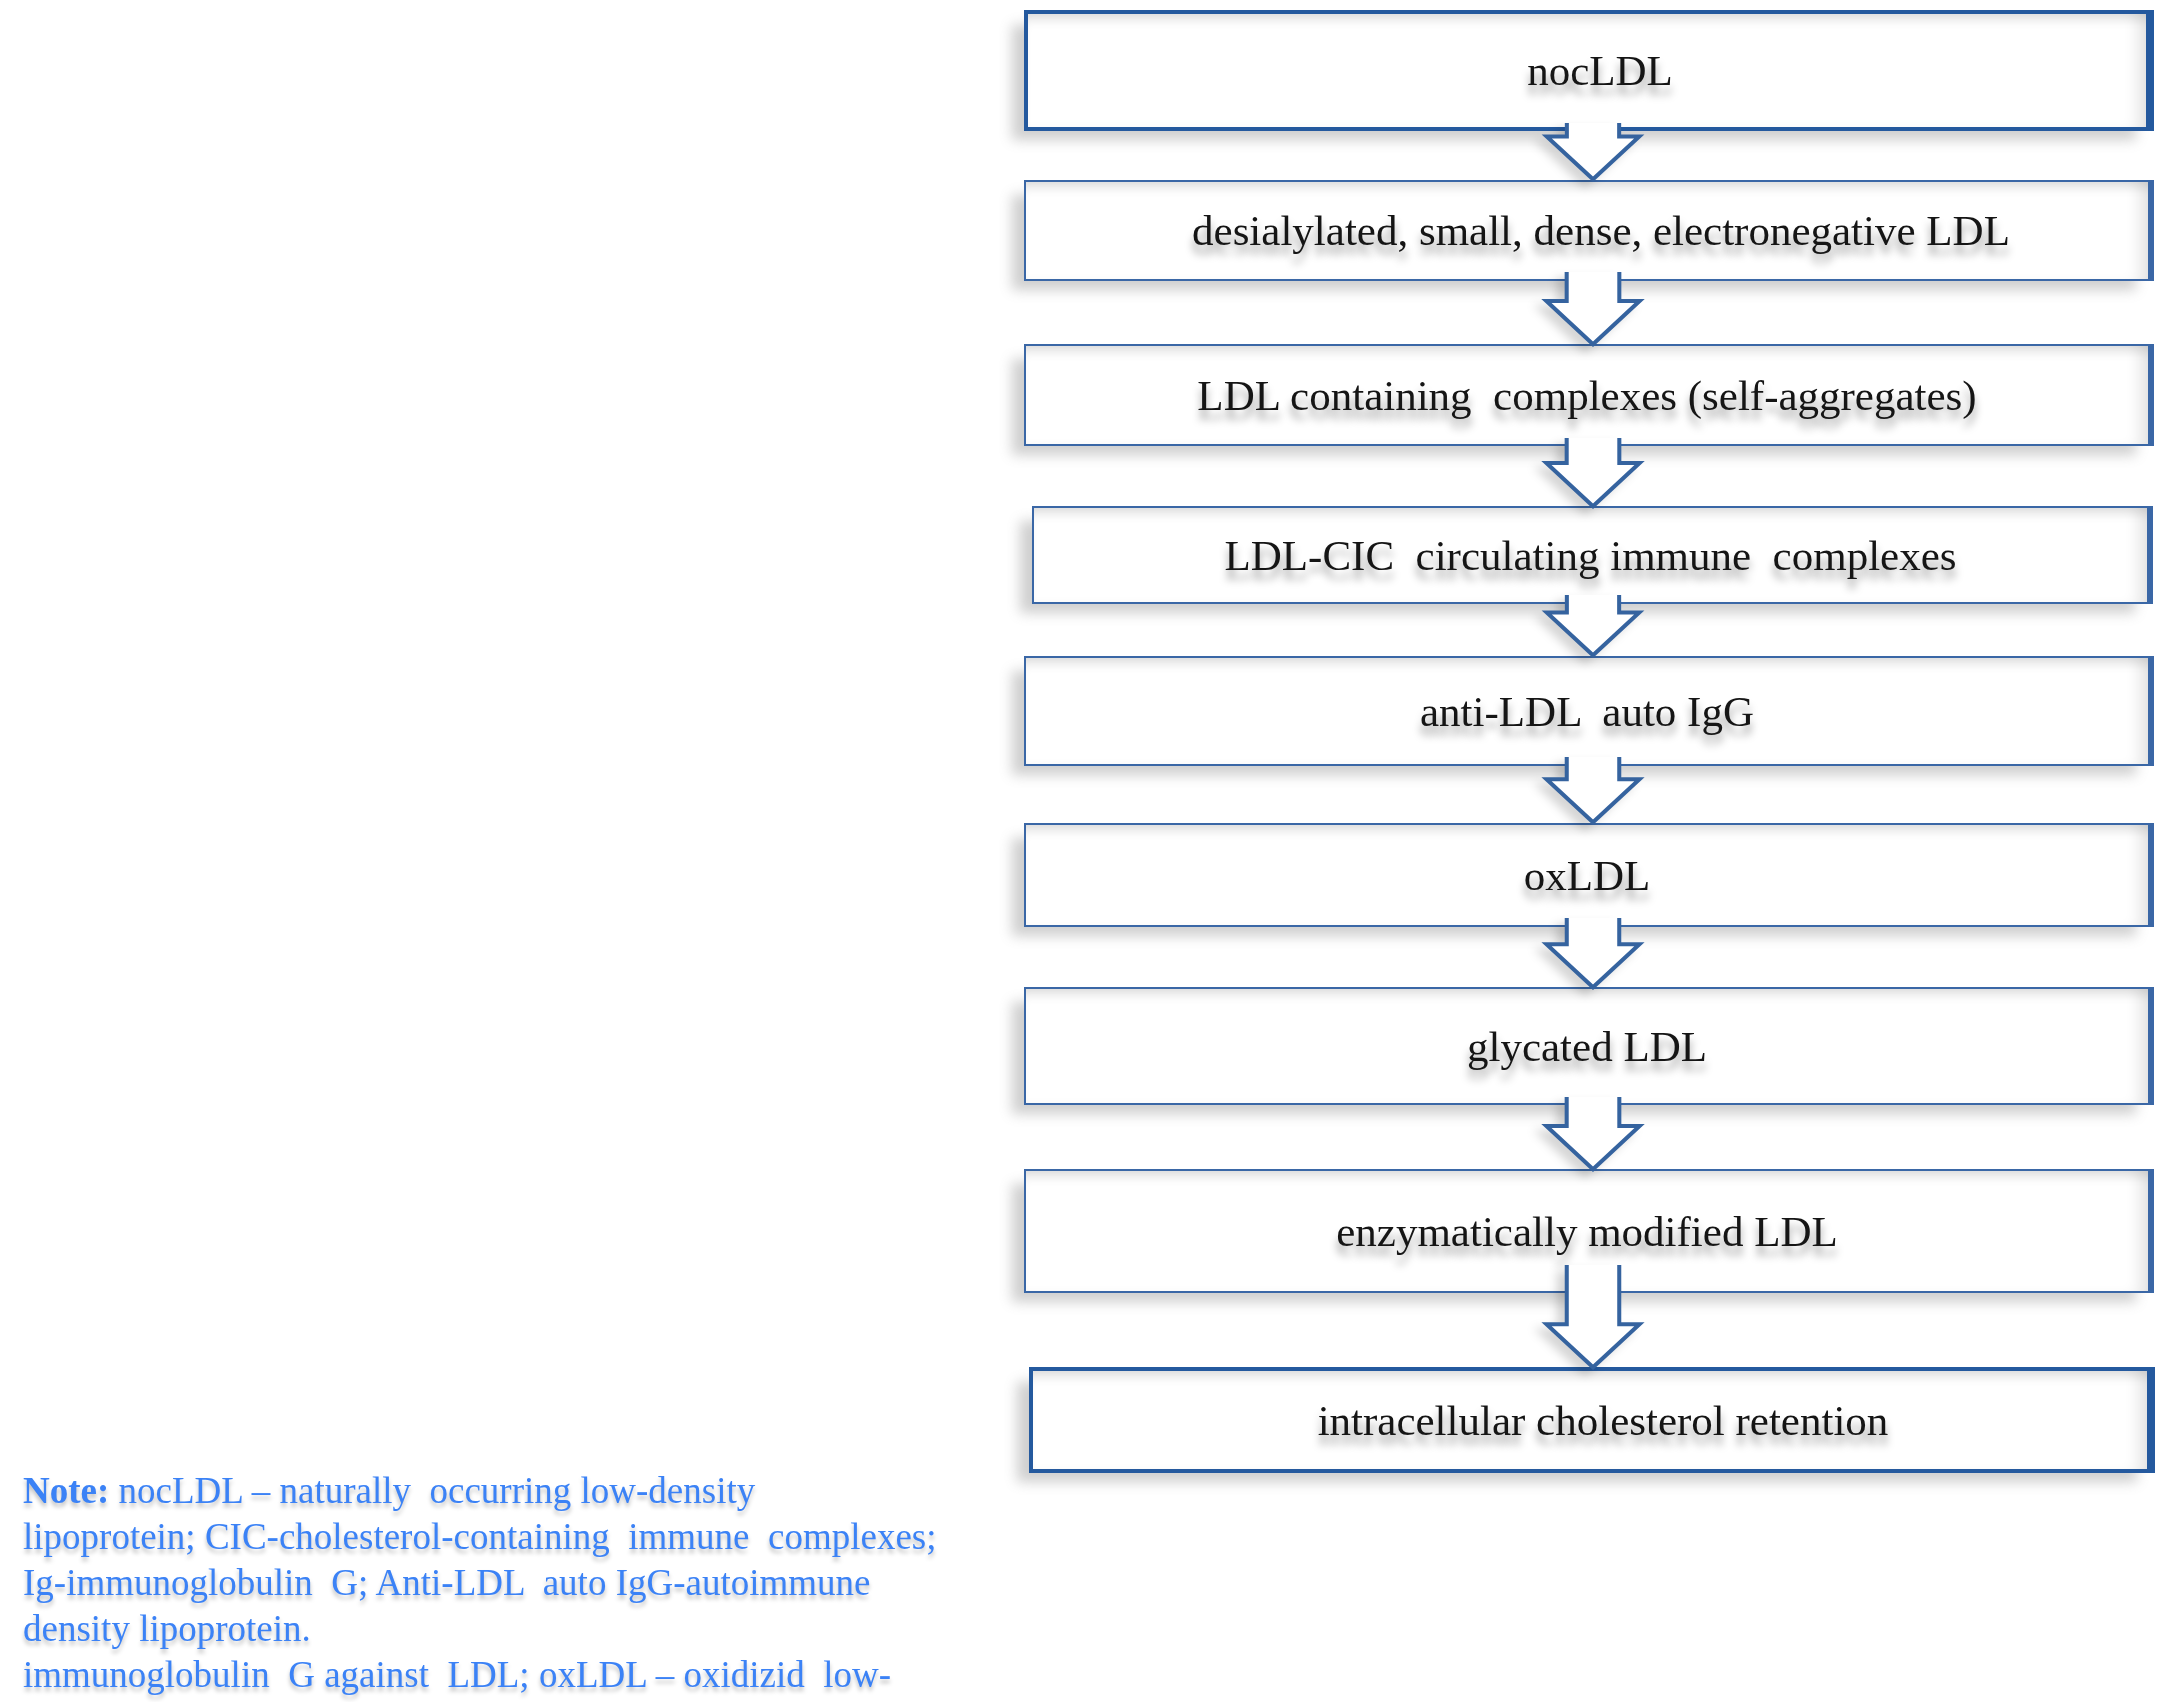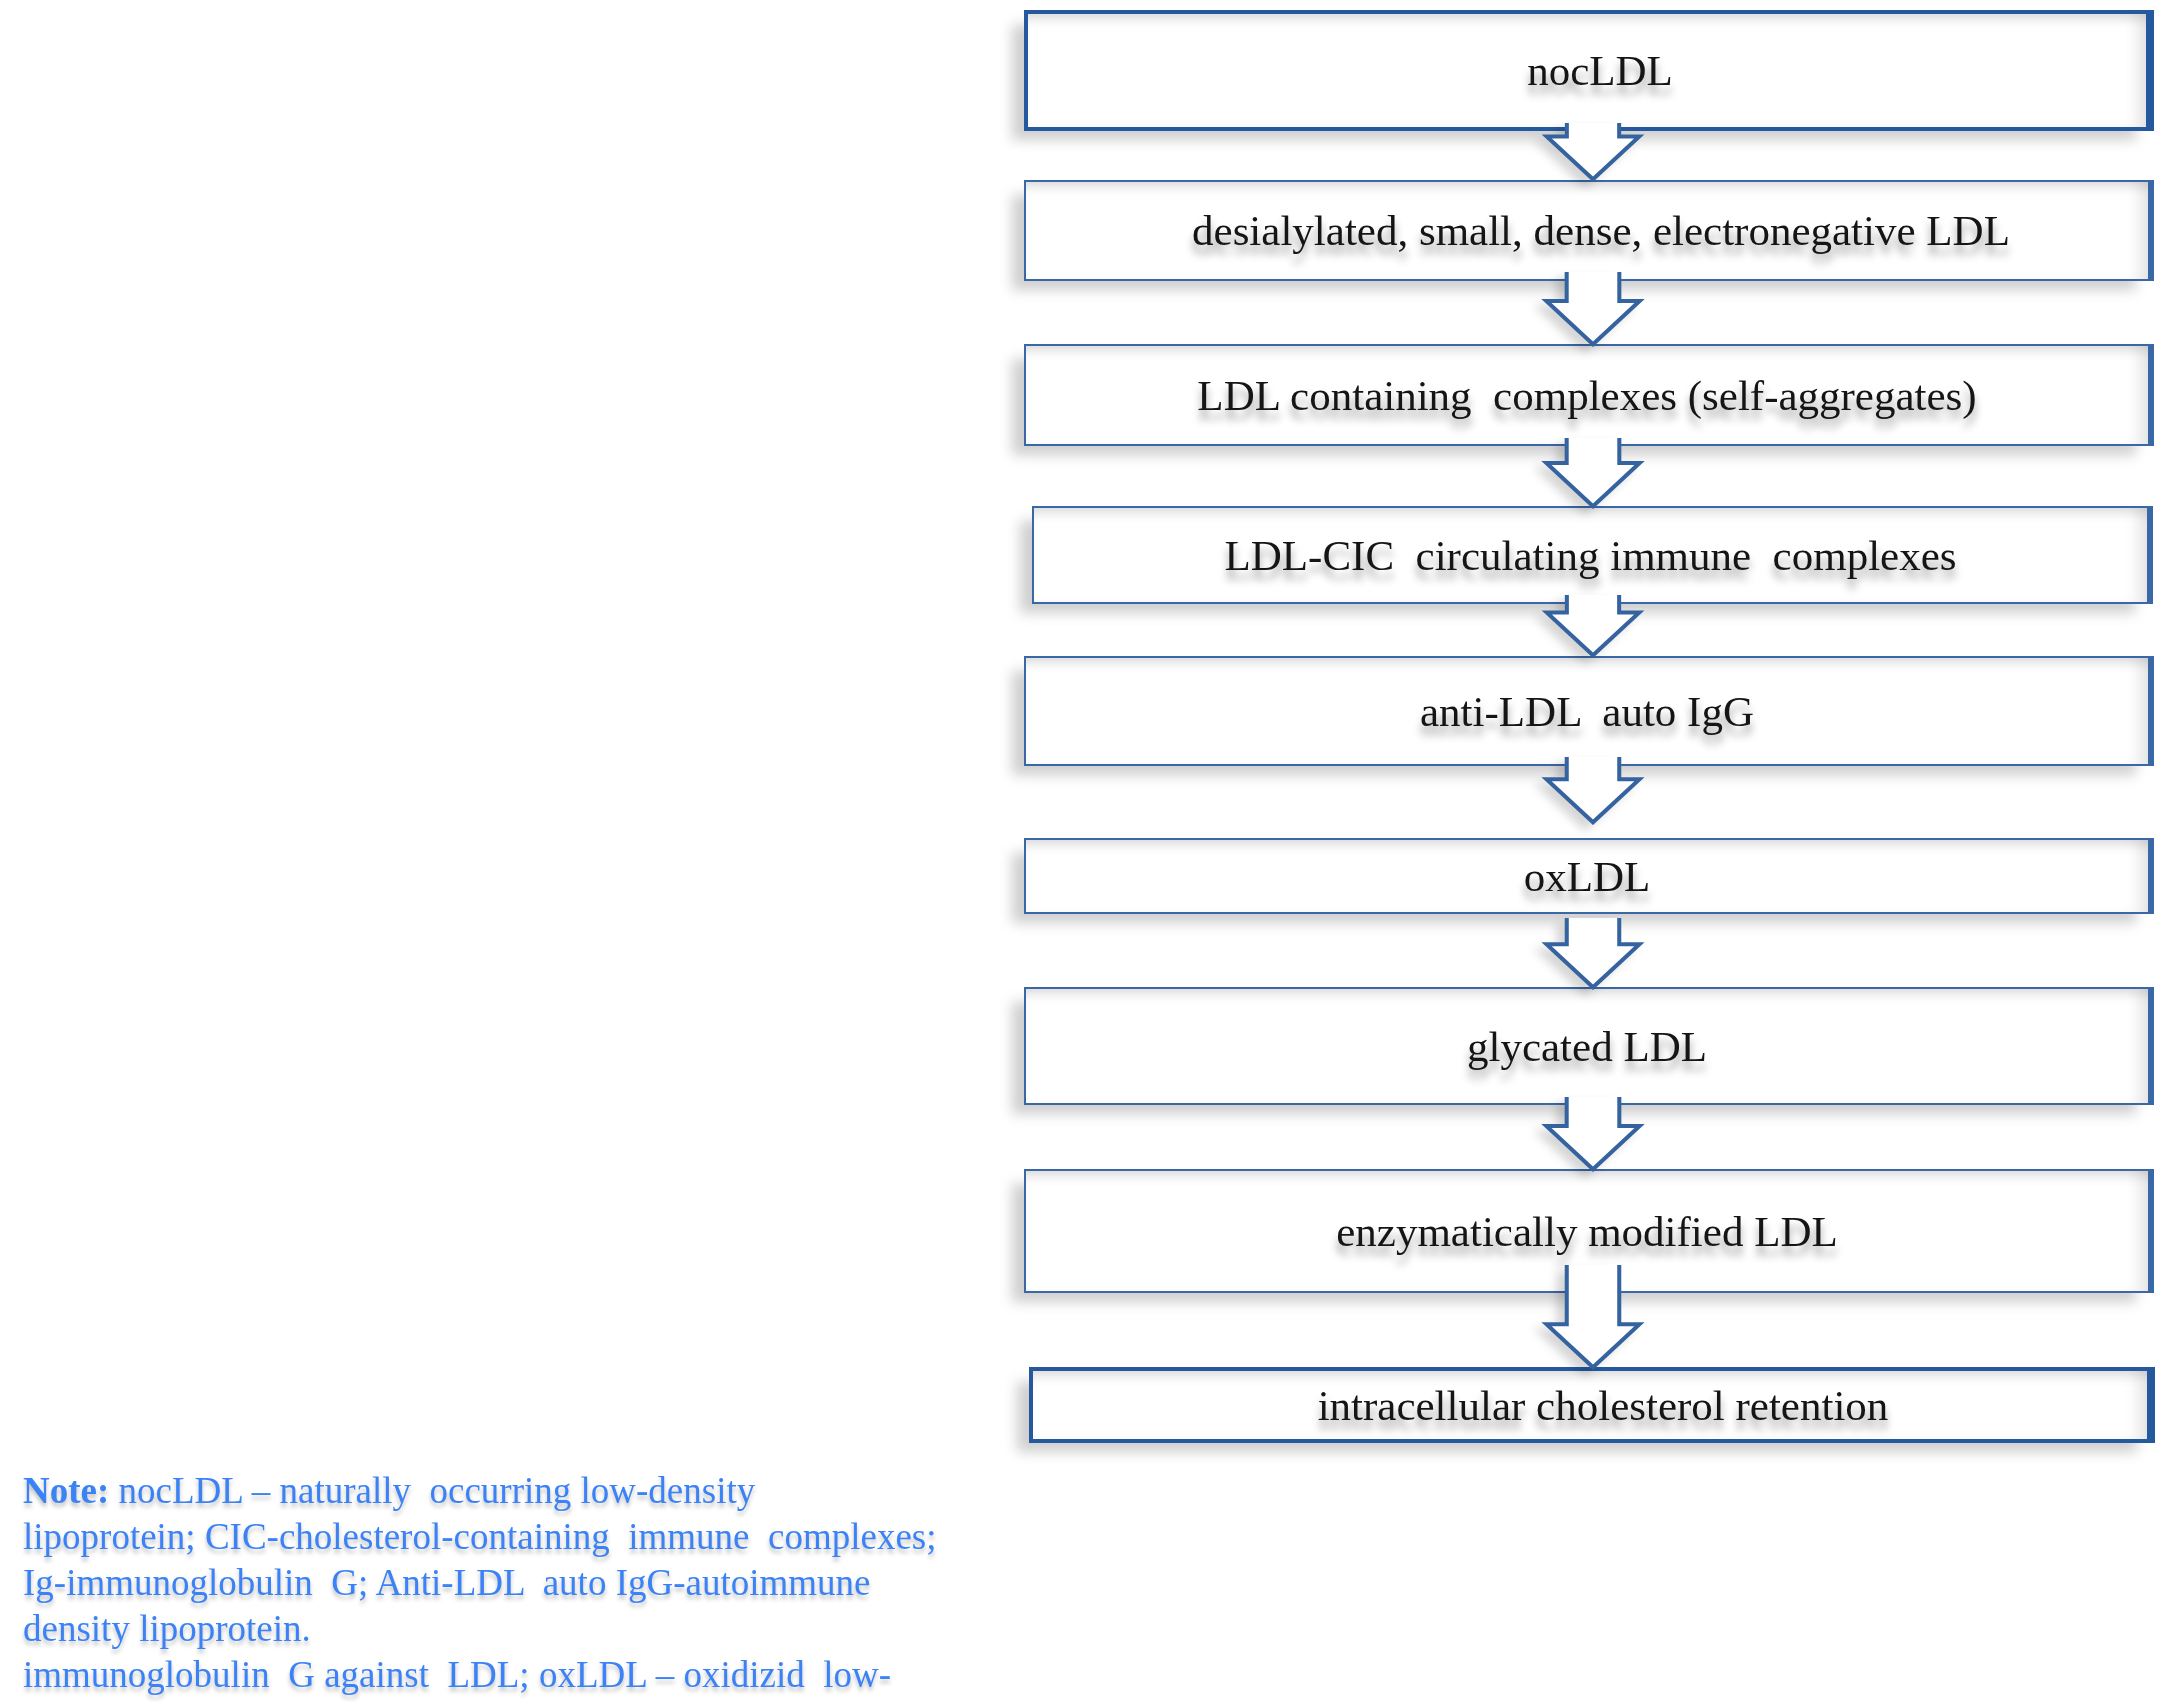--- a/index.html
+++ b/index.html
@@ -41,24 +41,24 @@
   .box.emph {
     border: 4.7px solid #24599e;
     border-right-width: 8.7px;
     padding-left: 26px;
   }
   .b1 { top: 10px;   height: 121px; }
   .b2 { top: 180px;  height: 101px; padding-left: 28px; }
   .b3 { top: 344px;  height: 102px; }
   .b4 { top: 506px;  height: 98px; left: 1032px; width: 1121px; }
   .b5 { top: 656px;  height: 110px; }
-  .b6 { top: 823px; height: 76px; margin-top: 15px; }
+  .b6 { top: 823px; height: 104px; }
   .b7 { top: 987px; height: 118px; }
   .b8 { top: 1169px; height: 124px; }
-  .b9 { top: 1367px; height: 76px; left: 1029px; width: 1126px; }
+  .b9 { top: 1367px; height: 106px; left: 1029px; width: 1126px; }
 
   
   .arrow {
     position: absolute;
     left: 1539px;
     width: 108px;
     z-index: 5;
     filter: drop-shadow(-8px 6px 4.7px rgba(0,0,0,0.16));
   }
   .arrow svg { display: block; }

